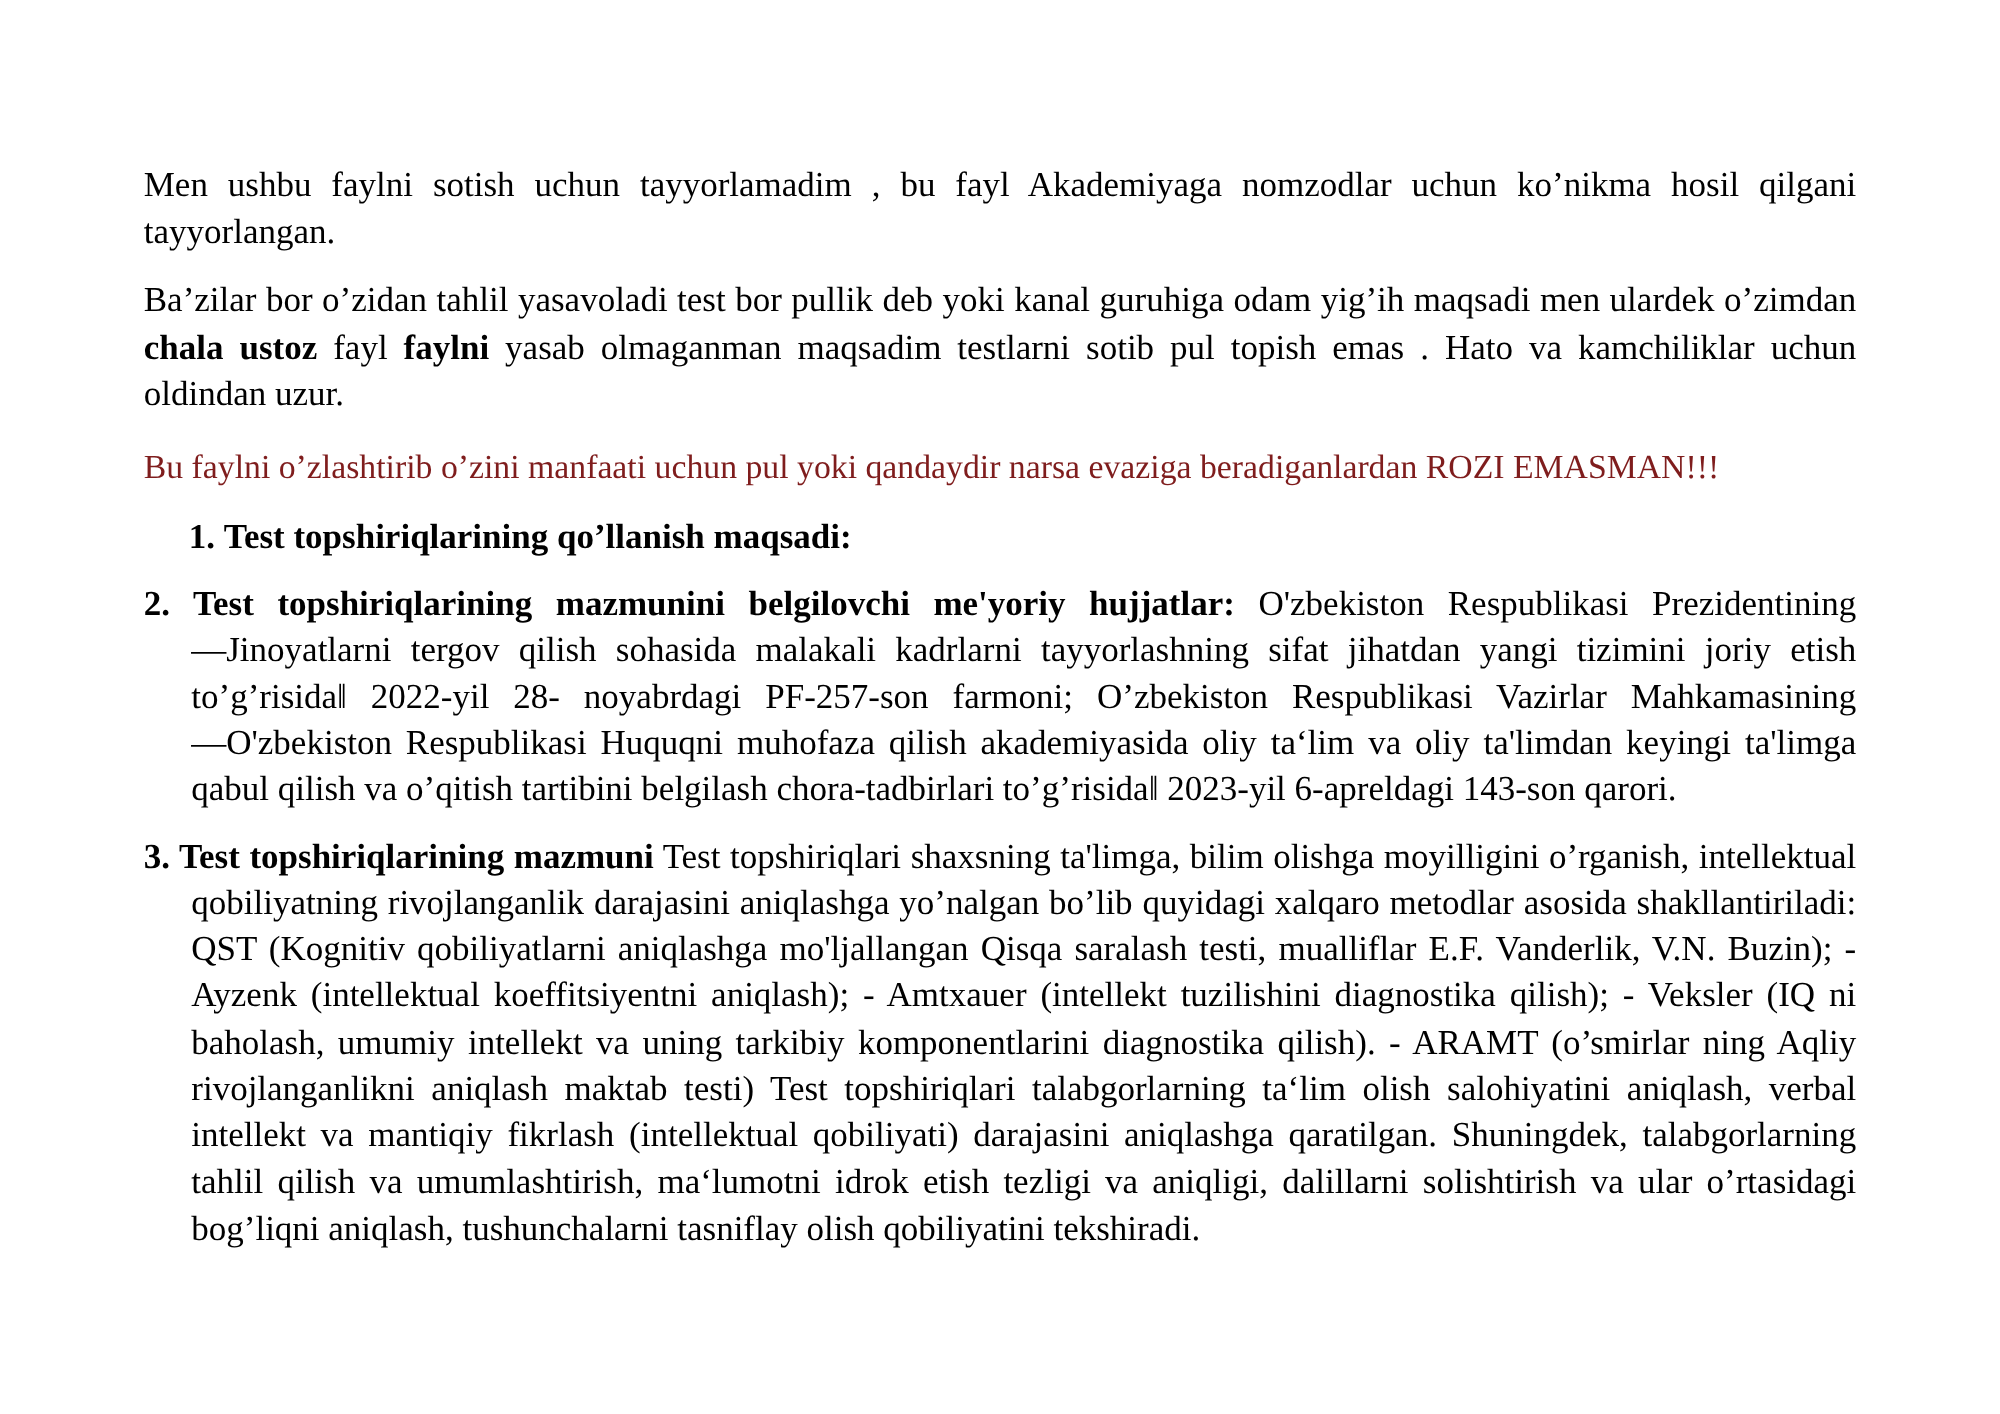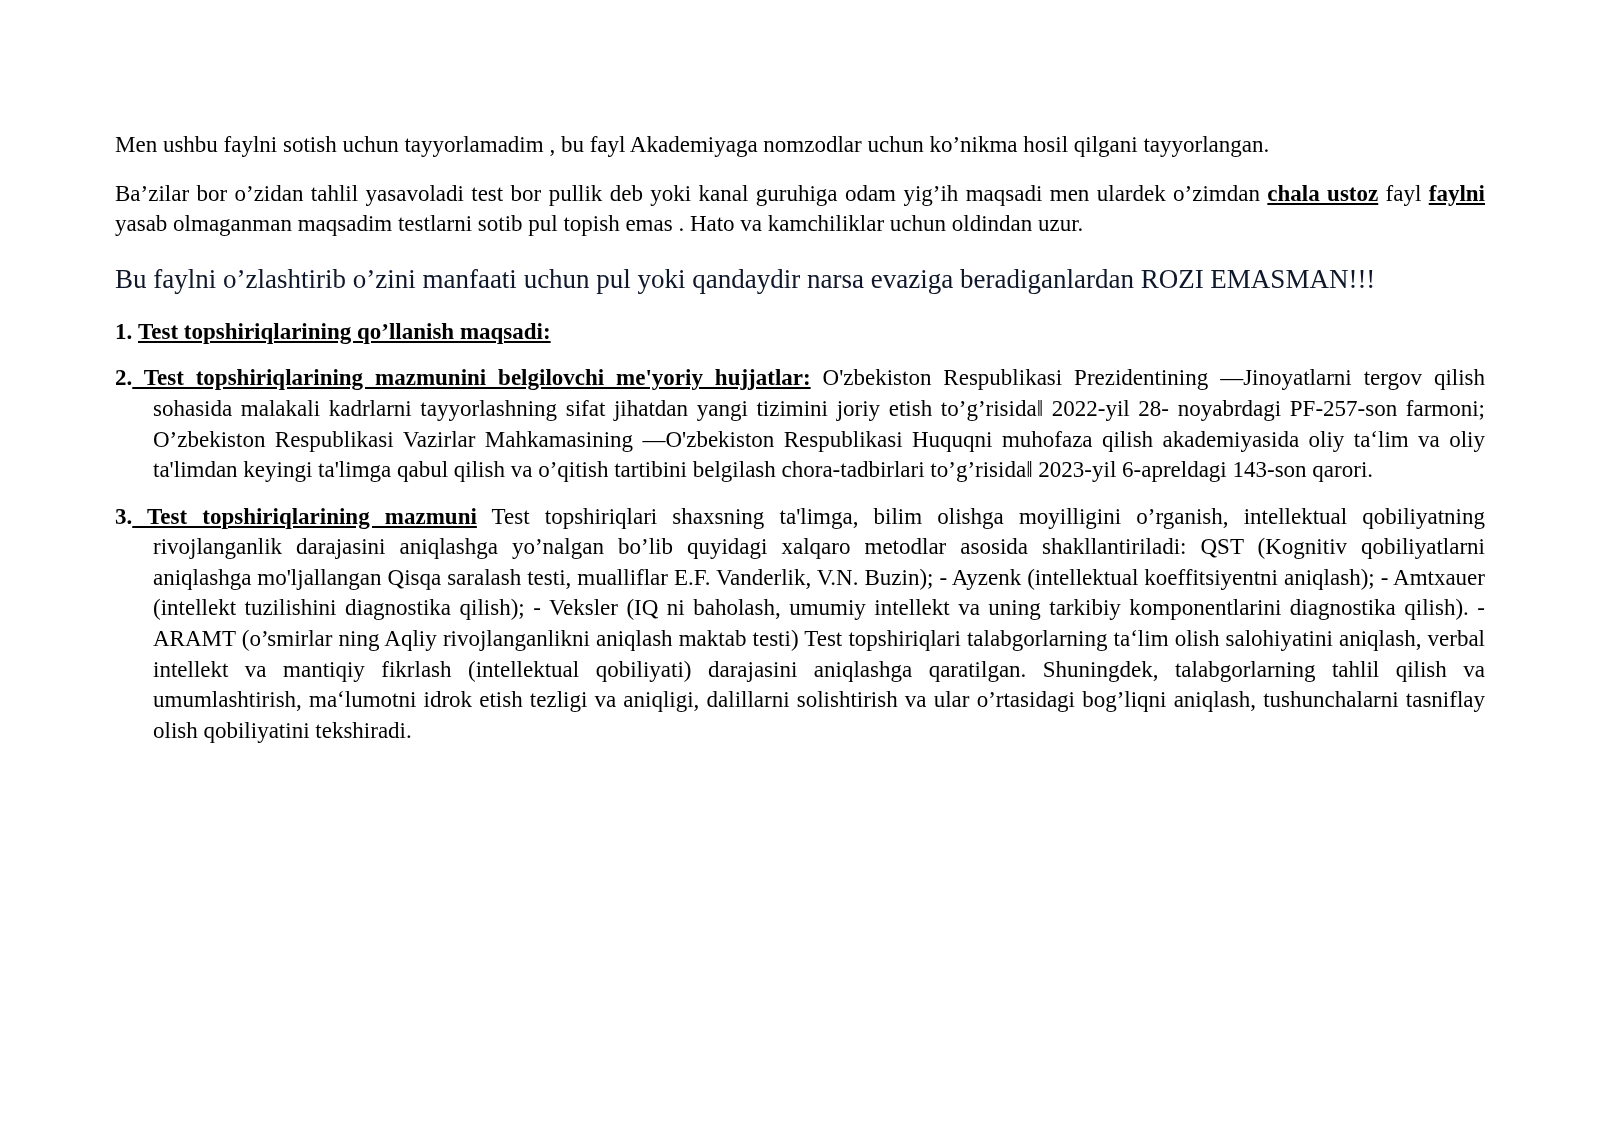--- a/index.html
+++ b/index.html
@@ -16,50 +16,50 @@
   }
   .page {
     position: relative;
     width: 1600px;
     height: 1131px;
     box-sizing: border-box;
     padding: 130px 115px 40px 115px;
   }
   p {
     margin: 0 0 13px 0;
-    font-size: 23px;
+    font-size: 28px;
     line-height: 1.33;
     text-align: justify;
     text-justify: inter-word;
   }
   .intro-1 {
     margin-bottom: 18px;
   }
   .intro-2 {
     margin-bottom: 22px;
   }
   .warning {
-    color: #0f172a;
+    color: #7f1d1d;
     font-size: 27px;
     line-height: 1.3;
     margin-bottom: 20px;
     padding-left: 38px;
     text-indent: -38px;
     text-align: left;
   }
   .bold {
     font-weight: bold;
-    text-decoration: underline;
   }
   .list-item {
     padding-left: 38px;
     text-indent: -38px;
   }
   .section-head {
     margin-bottom: 16px;
+    margin-left: 36px;
   }
   .body-par {
     padding-left: 38px;
     text-indent: -38px;
     margin-bottom: 16px;
   }
   .par-block {
     padding-left: 38px;
     text-indent: -38px;
     margin-bottom: 16px;

